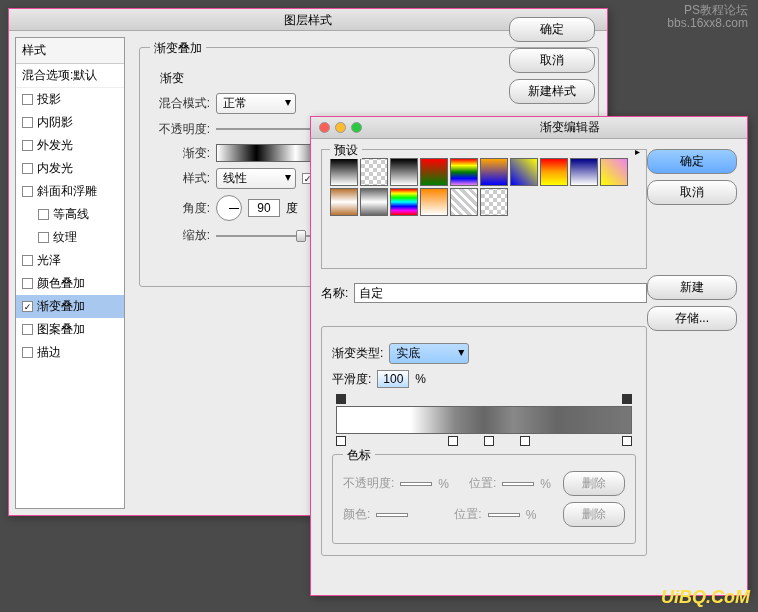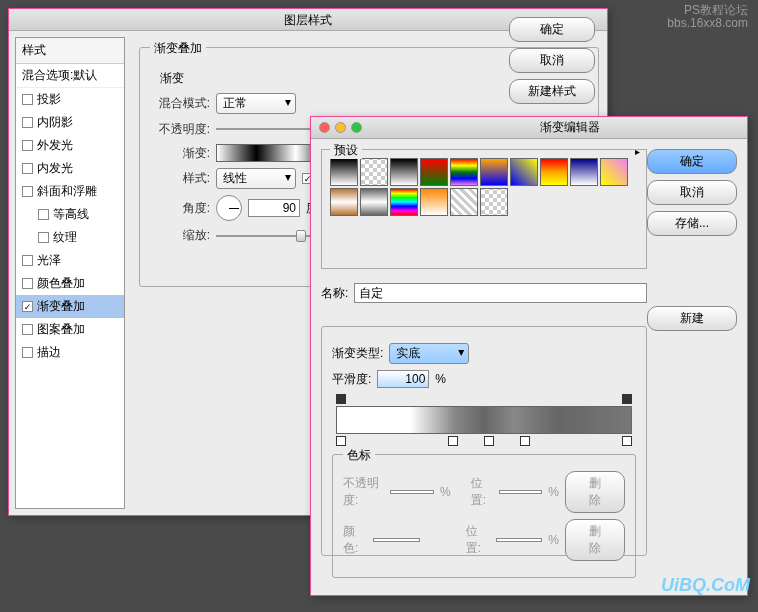--- a/index.html
+++ b/index.html
@@ -15,21 +15,21 @@
 .style-item.sel{background:#a8c8f0}
 .style-item.indent{padding-left:22px}
 .cb{width:11px;height:11px;border:1px solid #888;background:#fff;display:inline-flex;align-items:center;justify-content:center;font-size:9px}
 .main-panel{flex:1;padding:8px;position:relative}
 .group-box{border:1px solid #aaa;border-radius:3px;padding:10px;position:relative;margin-top:8px}
 .group-title{position:absolute;top:-8px;left:10px;background:#ececec;padding:0 4px}
 .row{display:flex;align-items:center;margin:6px 0;gap:6px}
 .lbl{width:60px;text-align:right;color:#333}
 .select{border:1px solid #888;background:linear-gradient(#fff,#eee);padding:1px 18px 1px 6px;min-width:80px;position:relative;border-radius:3px}
 .select::after{content:"▾";position:absolute;right:4px;top:1px}
-.num-input{border:1px solid #888;background:#fff;width:52px;padding:1px 3px;text-align:right}
+.num-input{border:1px solid #888;background:#fff;width:32px;padding:1px 3px;text-align:center}
 .slider{flex:1;height:14px;position:relative;max-width:160px}
 .slider-track{position:absolute;top:6px;left:0;right:0;height:2px;background:#999}
 .slider-thumb{position:absolute;top:1px;width:10px;height:12px;background:linear-gradient(#fff,#ccc);border:1px solid #888;border-radius:2px}
 .grad-prev{flex:1;height:18px;background:linear-gradient(90deg,#fff,#000,#fff,#000);border:1px solid #666;max-width:120px}
 .angle-ctrl{width:26px;height:26px;border:1px solid #888;border-radius:50%;background:#fff;position:relative}
 .angle-ctrl::after{content:"";position:absolute;width:10px;height:1px;background:#000;top:12px;left:12px}
 .btn{background:linear-gradient(#fff,#ddd);border:1px solid #888;border-radius:10px;padding:3px 18px;cursor:pointer;min-width:80px;text-align:center}
 .btn.primary{background:linear-gradient(#9cf,#6af)}
 .rbtns{position:absolute;right:12px;top:8px;display:flex;flex-direction:column;gap:6px}
 .dlg2{left:310px;top:116px;width:438px;height:480px}
@@ -40,21 +40,21 @@
 .dlg2-body{padding:10px;display:flex;}
 .dlg2-main{flex:1}
 .presets{border:1px solid #aaa;padding:8px;height:120px;position:relative}
 .preset-grid{display:flex;flex-wrap:wrap;gap:2px}
 .preset{width:28px;height:28px;border:1px solid #666}
 .txt-input{border:1px solid #888;background:#fff;padding:2px 4px;flex:1}
 .grad-bar{height:28px;border:1px solid #666;background:linear-gradient(90deg,#fff 0%,#fff 25%,#888 40%,#666 50%,#888 60%,#666 75%,#777 100%);margin:6px 0;position:relative}
 .stop{position:absolute;width:10px;height:10px;background:#fff;border:1px solid #333;bottom:-12px}
 .stop.top{top:-12px;bottom:auto;background:#333}
 .rbtns2{display:flex;flex-direction:column;gap:6px;width:90px}
-.watermark{position:absolute;right:8px;bottom:16px;color:#7dd3fc;font-style:italic;font-size:18px;font-weight:bold}
+.watermark{position:absolute;right:8px;bottom:4px;color:#fde047;font-style:italic;font-size:18px;font-weight:bold}
 .wm-top{position:absolute;right:10px;top:4px;color:#999;font-size:11px;line-height:13px;text-align:right}
 .disabled{color:#999}
 </style>
 </head>
 <body>
 
 <div class="wm-top">
   <div>PS教程论坛</div>
   <div>bbs.16xx8.com</div>
 </div>
@@ -245,19 +245,19 @@
             <span class="num-input"></span>
               <span>%</span>
             <span class="btn" style="margin-left:auto;min-width:60px">删除</span>
           </div>
         </div>
       </div>
     </div>
     <div class="rbtns2">
       <span class="btn primary">确定</span>
       <span class="btn">取消</span>
+      <span class="btn" style="margin-top:64px">新建</span>
       <span class="btn">存储...</span>
-      <span class="btn" style="margin-top:64px">新建</span>
     </div>
   </div>
 </div>
 
 <div class="watermark">UiBQ.CoM</div>
 
 </body></html>

